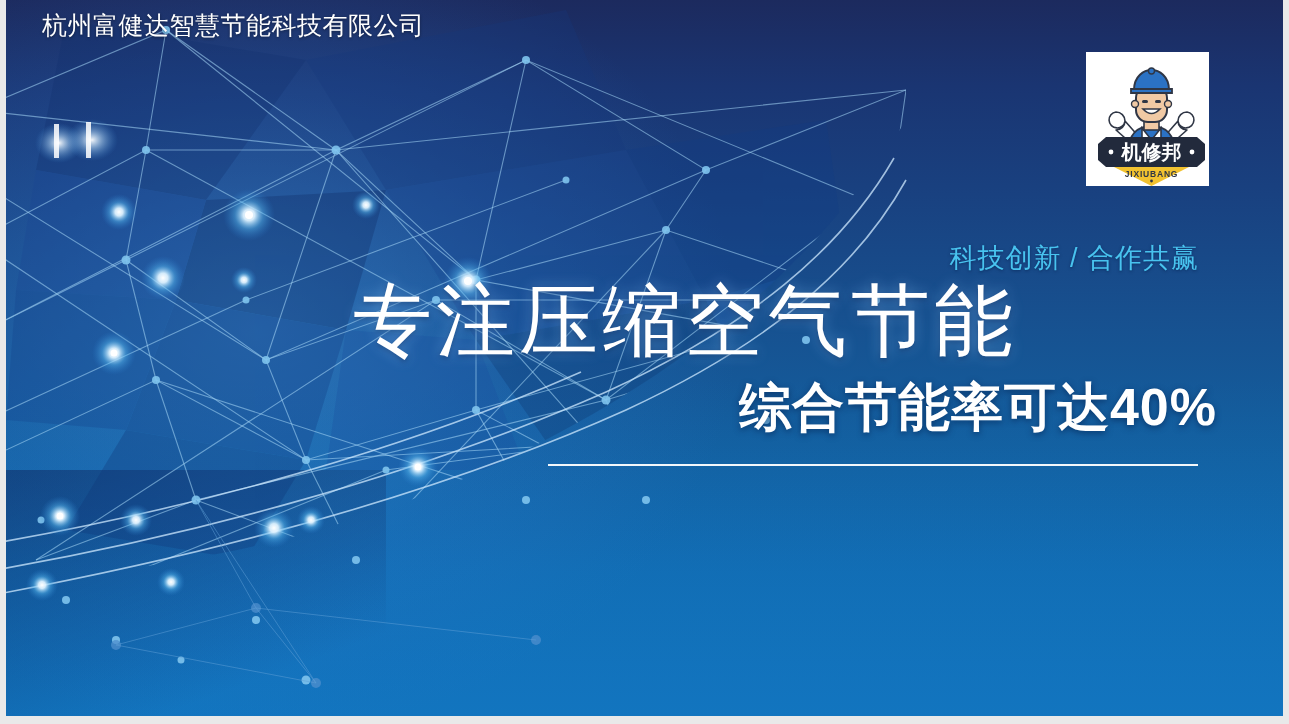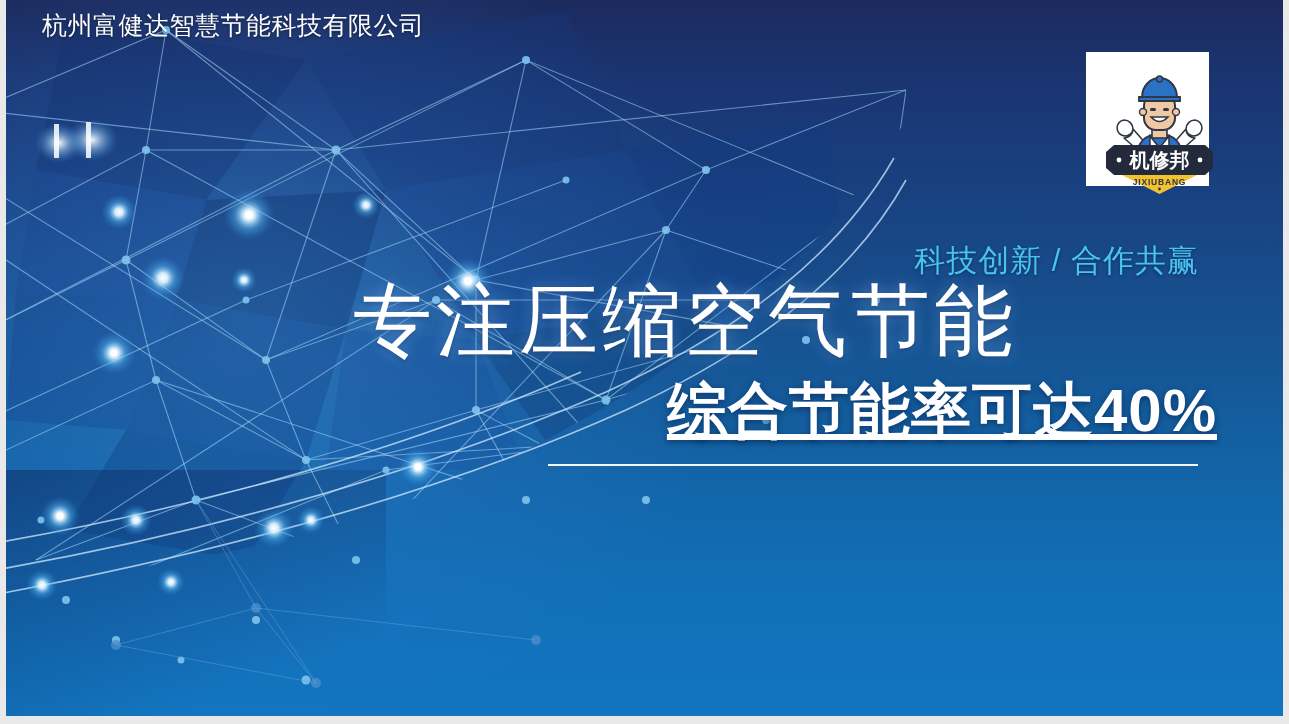--- a/index.html
+++ b/index.html
@@ -93,30 +93,30 @@
 
   
   #logo-card {
     position: absolute;
     left: 1080px;
     top: 52px;
     width: 123px;
     height: 134px;
     background: #ffffff;
     box-sizing: border-box;
-    padding: 16px;
+    padding: 8px;
   }
   #logo-art { position: relative; width: 115px; height: 126px; }
 
   
   #tagline {
     position: absolute;
     right: 84px;
     top: 240px;
-    font-size: 31px;
+    font-size: 27px;
     color: #48c3ef;
     letter-spacing: 1px;
     white-space: nowrap;
     text-shadow: 0 1px 3px rgba(0,20,60,0.5);
   }
 
   
   #headline-1 {
     position: absolute;
     left: 347px;
@@ -129,28 +129,27 @@
     letter-spacing: 4px;
     white-space: nowrap;
     text-shadow: 0 0 14px rgba(140,200,255,0.45), 0 2px 5px rgba(0,25,70,0.45);
   }
 
   
   #headline-2 {
     position: absolute;
     right: 66px;
     top: 381px;
-    font-size: 60px;
+    font-size: 52px;
     font-weight: bold;
     line-height: 1.0;
     color: #ffffff;
     letter-spacing: 1px;
     white-space: nowrap;
     text-shadow: 0 2px 6px rgba(0,25,70,0.55);
-    text-decoration: underline;
   }
 
   
   #divider {
     position: absolute;
     left: 542px;
     top: 464px;
     width: 650px;
     height: 2px;
     background: #ffffff;

